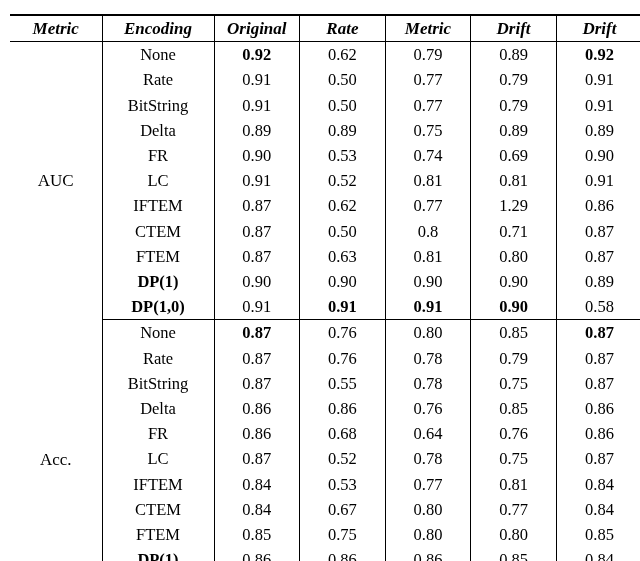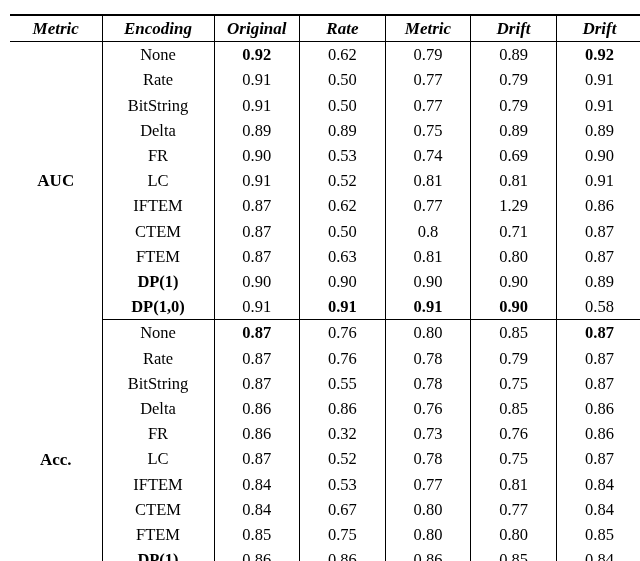--- a/index.html
+++ b/index.html
@@ -51,21 +51,20 @@
   thead th {
     font-style: italic;
     font-weight: bold;
     font-size: 17px;
   }
   .vline {
     border-right: 1.2px solid #000;
   }
   .metric-cell {
     font-size: 17px;
-    font-weight: bold;
   }
   .bold {
     font-weight: bold;
   }
   col.c-metric { width: 92px; }
   col.c-enc { width: 112px; }
   col.c-data { width: 85.6px; }
 </style>
 </head>
 <body>
@@ -212,22 +211,22 @@
           <td class="vline">Delta</td>
           <td class="vline">0.86</td>
           <td class="vline">0.86</td>
           <td class="vline">0.76</td>
           <td class="vline">0.85</td>
           <td>0.86</td>
         </tr>
         <tr>
           <td class="vline">FR</td>
           <td class="vline">0.86</td>
-          <td class="vline">0.32</td>
-          <td class="vline">0.73</td>
+          <td class="vline">0.68</td>
+          <td class="vline">0.64</td>
           <td class="vline">0.76</td>
           <td>0.86</td>
         </tr>
         <tr>
           <td class="vline">LC</td>
           <td class="vline">0.87</td>
           <td class="vline">0.52</td>
           <td class="vline">0.78</td>
           <td class="vline">0.75</td>
           <td>0.87</td>

